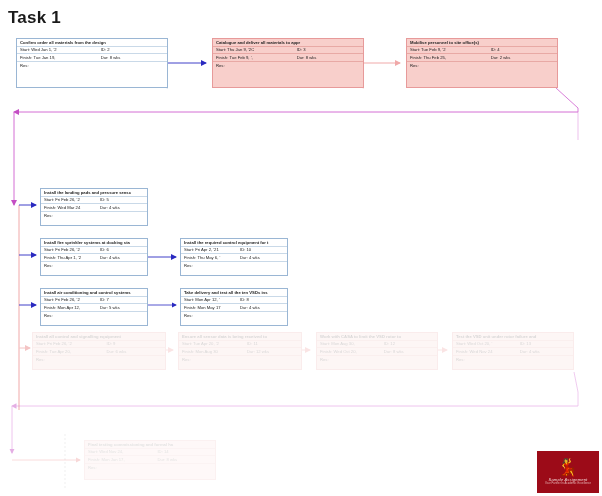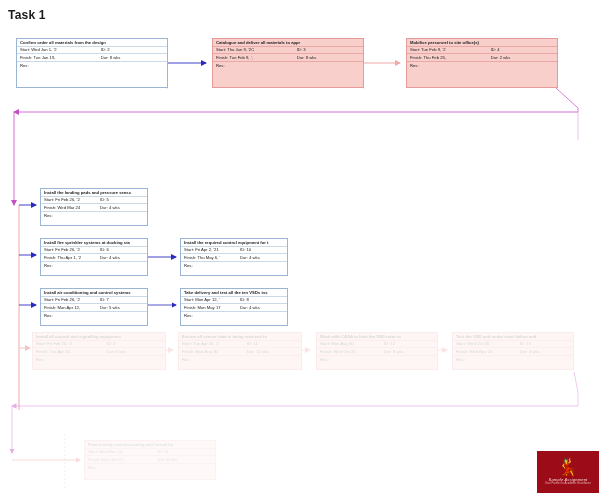--- a/index.html
+++ b/index.html
@@ -19,21 +19,21 @@
     position: relative;
     width: 602px;
     height: 496px;
   }
 
   
   .page-title {
     position: absolute;
     left: 8px;
     top: 8px;
-    font-size: 12px;
+    font-size: 17px;
     font-weight: bold;
     color: #1a1a1a;
     letter-spacing: 0.2px;
   }
 
   
   #connectors {
     position: absolute;
     left: 0;
     top: 0;

